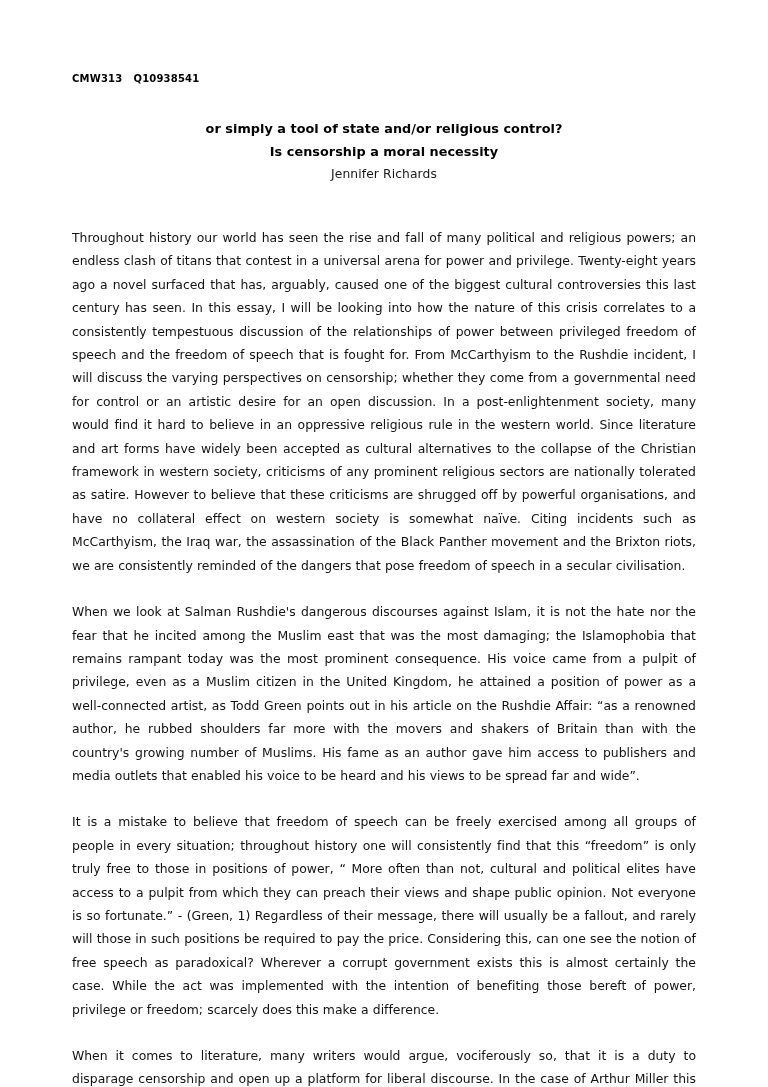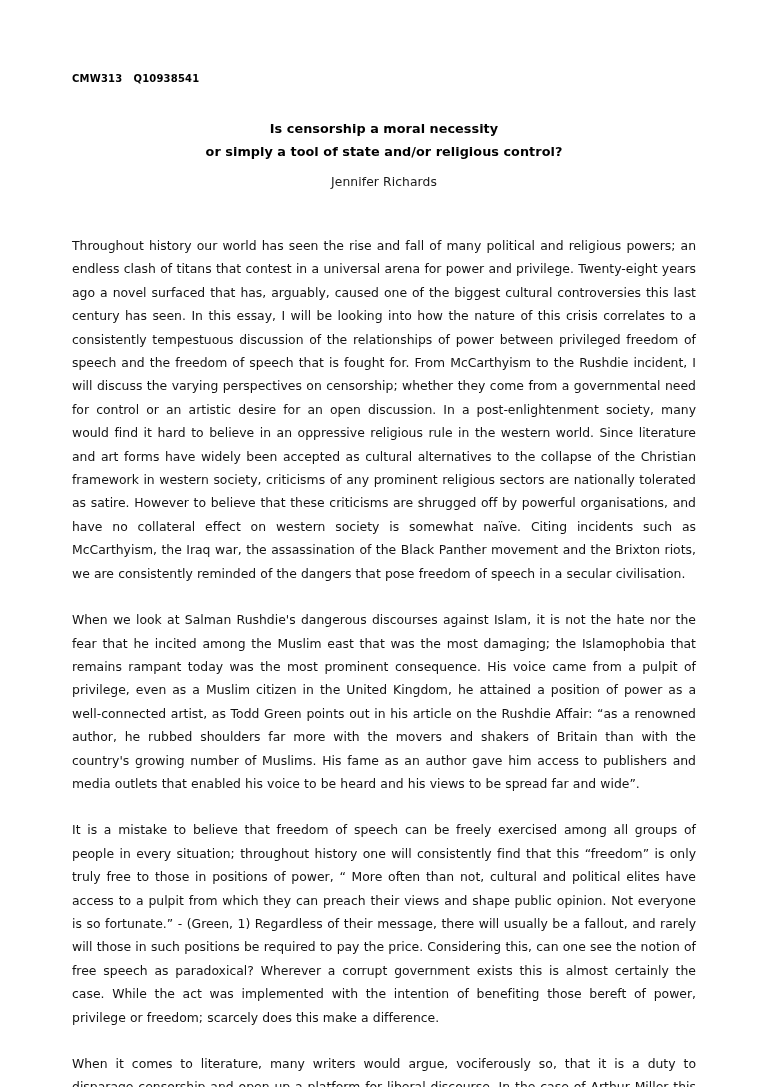--- a/index.html
+++ b/index.html
@@ -42,21 +42,21 @@
     font-weight: bold;
     color: #000000;
     line-height: 23px;
     letter-spacing: 0.05px;
   }
   .author {
     font-size: 12.3px;
     font-weight: normal;
     color: #1a1a1a;
     line-height: 23px;
-    margin-top: 8px;
+    margin-top: 0px;
     letter-spacing: 0.1px;
   }
   .body-block {
     margin-top: 40px;
   }
   p.para {
     font-size: 12.4px;
     color: #121212;
     text-align: justify;
     line-height: 23.4px;
@@ -72,22 +72,22 @@
 </style>
 </head>
 <body>
 
 <div class="page">
   <div class="content">
 
     <div class="doc-header">CMW313   Q10938541</div>
 
     <div class="title-block">
+      <div class="title-line">or simply a tool of state and/or religious control?</div>
       <div class="title-line">Is censorship a moral necessity</div>
-      <div class="title-line">or simply a tool of state and/or religious control?</div>
       <div class="author">Jennifer Richards</div>
     </div>
 
     <div class="body-block">
       <p class="para">Throughout history our world has seen the rise and fall of many political and religious powers; an endless clash of titans that contest in a universal arena for power and privilege. Twenty-eight years ago a novel surfaced that has, arguably, caused one of the biggest cultural controversies this last century has seen. In this essay, I will be looking into how the nature of this crisis correlates to a consistently tempestuous discussion of the relationships of power between privileged freedom of speech and the freedom of speech that is fought for. From McCarthyism to the Rushdie incident, I will discuss the varying perspectives on censorship; whether they come from a governmental need for control or an artistic desire for an open discussion. In a post-enlightenment society, many would find it hard to believe in an oppressive religious rule in the western world. Since literature and art forms have widely been accepted as cultural alternatives to the collapse of the Christian framework in western society, criticisms of any prominent religious sectors are nationally tolerated as satire. However to believe that these criticisms are shrugged off by powerful organisations, and have no collateral effect on western society is somewhat naïve. Citing incidents such as McCarthyism, the Iraq war, the assassination of the Black Panther movement and the Brixton riots, we are consistently reminded of the dangers that pose freedom of speech in a secular civilisation.</p>
       <p class="para">When we look at Salman Rushdie's dangerous discourses against Islam, it is not the hate nor the fear that he incited among the Muslim east that was the most damaging; the Islamophobia that remains rampant today was the most prominent consequence. His voice came from a pulpit of privilege, even as a Muslim citizen in the United Kingdom, he attained a position of power as a well-connected artist, as Todd Green points out in his article on the Rushdie Affair: “as a renowned author, he rubbed shoulders far more with the movers and shakers of Britain than with the country's growing number of Muslims. His fame as an author gave him access to publishers and media outlets that enabled his voice to be heard and his views to be spread far and wide”.</p>
       <p class="para">It is a mistake to believe that freedom of speech can be freely exercised among all groups of people in every situation; throughout history one will consistently find that this “freedom” is only truly free to those in positions of power, “ More often than not, cultural and political elites have access to a pulpit from which they can preach their views and shape public opinion. Not everyone is so fortunate.” - (Green, 1) Regardless of their message, there will usually be a fallout, and rarely will those in such positions be required to pay the price. Considering this, can one see the notion of free speech as paradoxical? Wherever a corrupt government exists this is almost certainly the case. While the act was implemented with the intention of benefiting those bereft of power, privilege or freedom; scarcely does this make a difference.</p>
       <p class="para">When it comes to literature, many writers would argue, vociferously so, that it is a duty to disparage censorship and open up a platform for liberal discourse. In the case of Arthur Miller this was certainly</p>
     </div>
 

